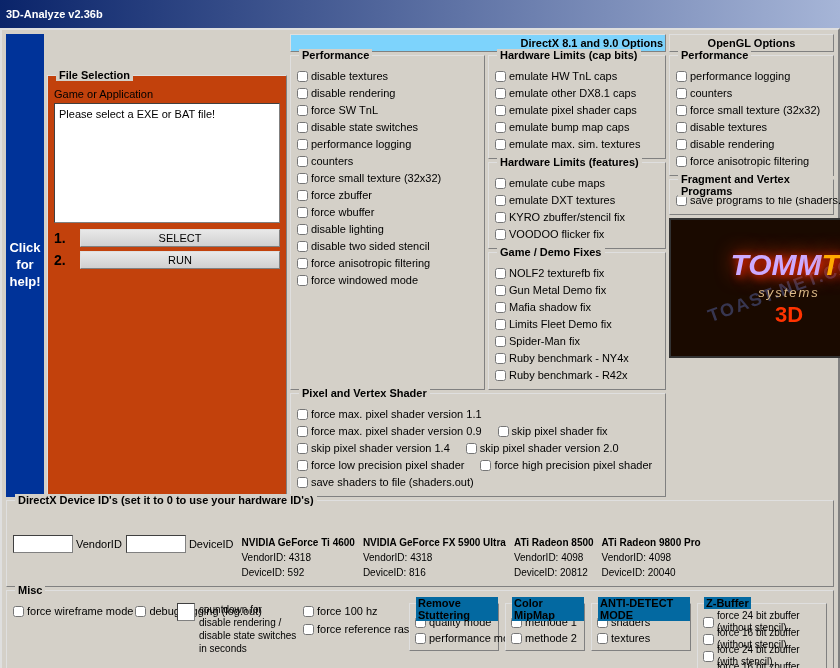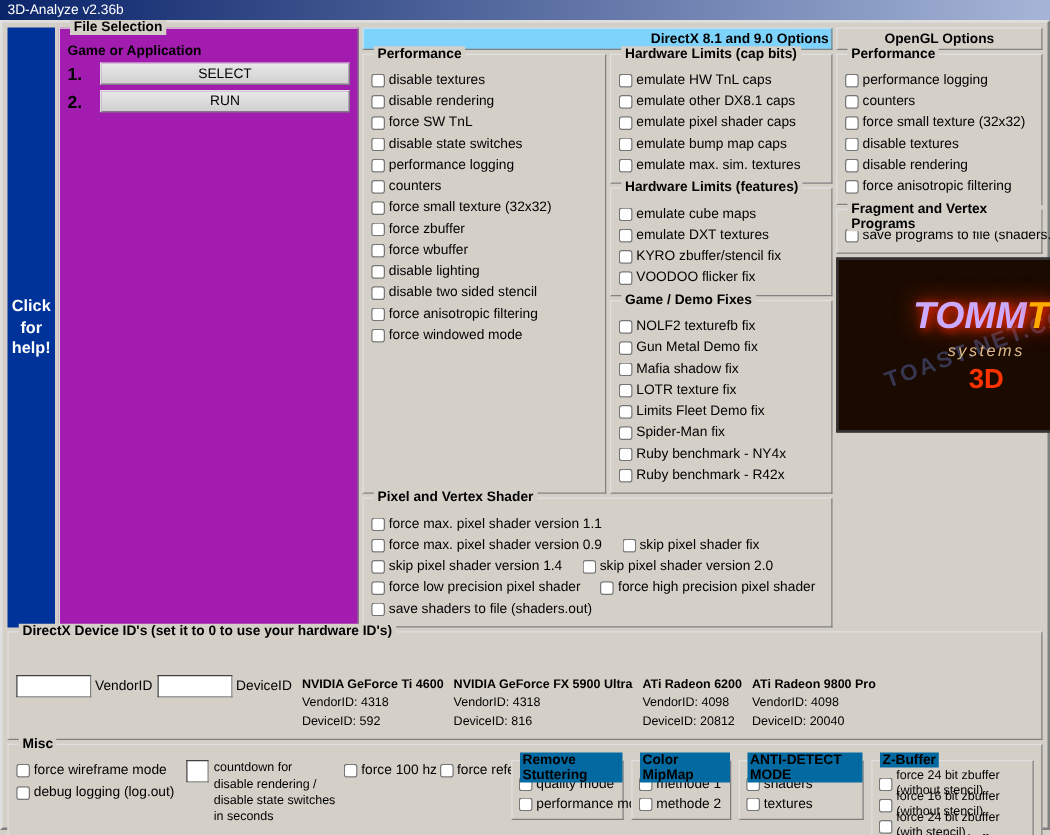--- a/index.html
+++ b/index.html
@@ -9,24 +9,24 @@
       background: #d4d0c8;
       width: 840px;
       height: 668px;
       overflow: hidden;
     }
     .title-bar {
       background: linear-gradient(to right, #0a246a, #a6b5d7);
       color: white;
       padding: 3px 6px;
       font-size: 11px;
-      font-weight: normal;
+      font-weight: bold;
       display: flex;
       align-items: center;
-      height: 16px;
+      height: 28px;
     }
     .main-window {
       background: #d4d0c8;
       border: 2px solid #808080;
       border-top: 2px solid #dfdfdf;
       border-left: 2px solid #dfdfdf;
       height: 648px;
       display: flex;
       flex-direction: column;
       padding: 4px;
@@ -88,29 +88,30 @@
     .checkbox-row label {
       font-size: 11px;
       color: #000;
       white-space: nowrap;
     }
     
     .file-section {
       border: 1px solid #808080;
       border-top: 1px solid #dfdfdf;
       border-left: 1px solid #dfdfdf;
-      background: #a21caf;
+      background: #c2410c;
       position: relative;
       padding: 12px 6px 6px 6px;
       width: 240px;
       min-width: 240px;
+      margin-top: 41px;
     }
     .game-app-label {
       font-size: 11px;
-      font-weight: bold;
+      font-weight: normal;
       margin-bottom: 3px;
     }
     .file-display {
       background: white;
       border: 1px solid #808080;
       border-top: 1px solid #404040;
       border-left: 1px solid #404040;
       height: 120px;
       width: 100%;
       padding: 4px;
@@ -281,20 +282,23 @@
 <div class="main-window">
   <div class="top-row">
 
     <div class="click-panel" style="cursor:pointer;">
       <span>Click<br>for<br>help!</span>
     </div>
 
     <div class="file-section">
       <span class="panel-title">File Selection</span>
       <div class="game-app-label">Game or Application</div>
+      <div class="file-display">
+        <span>Please select a EXE or BAT file!</span>
+      </div>
       <div class="step-row">
         <span class="step-num">1.</span>
         <button class="win-button" style="flex:1;">SELECT</button>
       </div>
       <div class="step-row">
         <span class="step-num">2.</span>
         <button class="win-button" style="flex:1;">RUN</button>
       </div>
     </div>
 
@@ -419,24 +423,20 @@
                   <input type="checkbox" style="">
                   <label>NOLF2 texturefb fix</label>
                 </div>
               <div class="checkbox-row">
                   <input type="checkbox" style="">
                   <label>Gun Metal Demo fix</label>
                 </div>
               <div class="checkbox-row">
                   <input type="checkbox" style="">
                   <label>Mafia shadow fix</label>
-                </div>
-              <div class="checkbox-row">
-                  <input type="checkbox" style="">
-                  <label>LOTR texture fix</label>
                 </div>
               <div class="checkbox-row">
                   <input type="checkbox" style="">
                   <label>Limits Fleet Demo fix</label>
                 </div>
               <div class="checkbox-row">
                   <input type="checkbox" style="">
                   <label>Spider-Man fix</label>
                 </div>
               <div class="checkbox-row">
@@ -566,53 +566,53 @@
           <strong>NVIDIA GeForce Ti 4600</strong><br>
           <span>VendorID: 4318</span><br>
           <span>DeviceID: 592</span>
         </div>
         <div class="device-id-group">
           <strong>NVIDIA GeForce FX 5900 Ultra</strong><br>
           <span>VendorID: 4318</span><br>
           <span>DeviceID: 816</span>
         </div>
         <div class="device-id-group">
-          <strong>ATi Radeon 6200</strong><br>
+          <strong>ATi Radeon 8500</strong><br>
           <span>VendorID: 4098</span><br>
           <span>DeviceID: 20812</span>
         </div>
         <div class="device-id-group">
           <strong>ATi Radeon 9800 Pro</strong><br>
           <span>VendorID: 4098</span><br>
           <span>DeviceID: 20040</span>
         </div>
       </div>
     </div>
 
     <div class="panel">
       <span class="panel-title">Misc</span>
       <div style="display:flex;gap:6px;align-items:flex-start;">
 
-        <div style="display:flex;flex-direction:column;gap:2px;min-width:130px;">
+        <div style="display:flex;flex-direction:row;gap:2px;min-width:130px;">
           <div class="checkbox-row">
               <input type="checkbox" style="">
               <label>force wireframe mode</label>
             </div>
           <div class="checkbox-row">
               <input type="checkbox" style="">
               <label>debug logging (log.out)</label>
             </div>
         </div>
 
         <div style="display:flex;align-items:flex-start;gap:4px;min-width:120px;">
           <input type="text" class="countdown-box" style="">
           <span style="font-size:10px;line-height:1.3;">countdown for<br>disable rendering /<br>disable state switches<br>in seconds</span>
         </div>
 
-        <div style="display:flex;flex-direction:row;gap:2px;min-width:100px;">
+        <div style="display:flex;flex-direction:column;gap:2px;min-width:100px;">
           <div class="checkbox-row">
               <input type="checkbox" style="">
               <label>force 100 hz</label>
             </div>
           <div class="checkbox-row">
               <input type="checkbox" style="">
               <label>force reference rast.</label>
             </div>
         </div>
 

